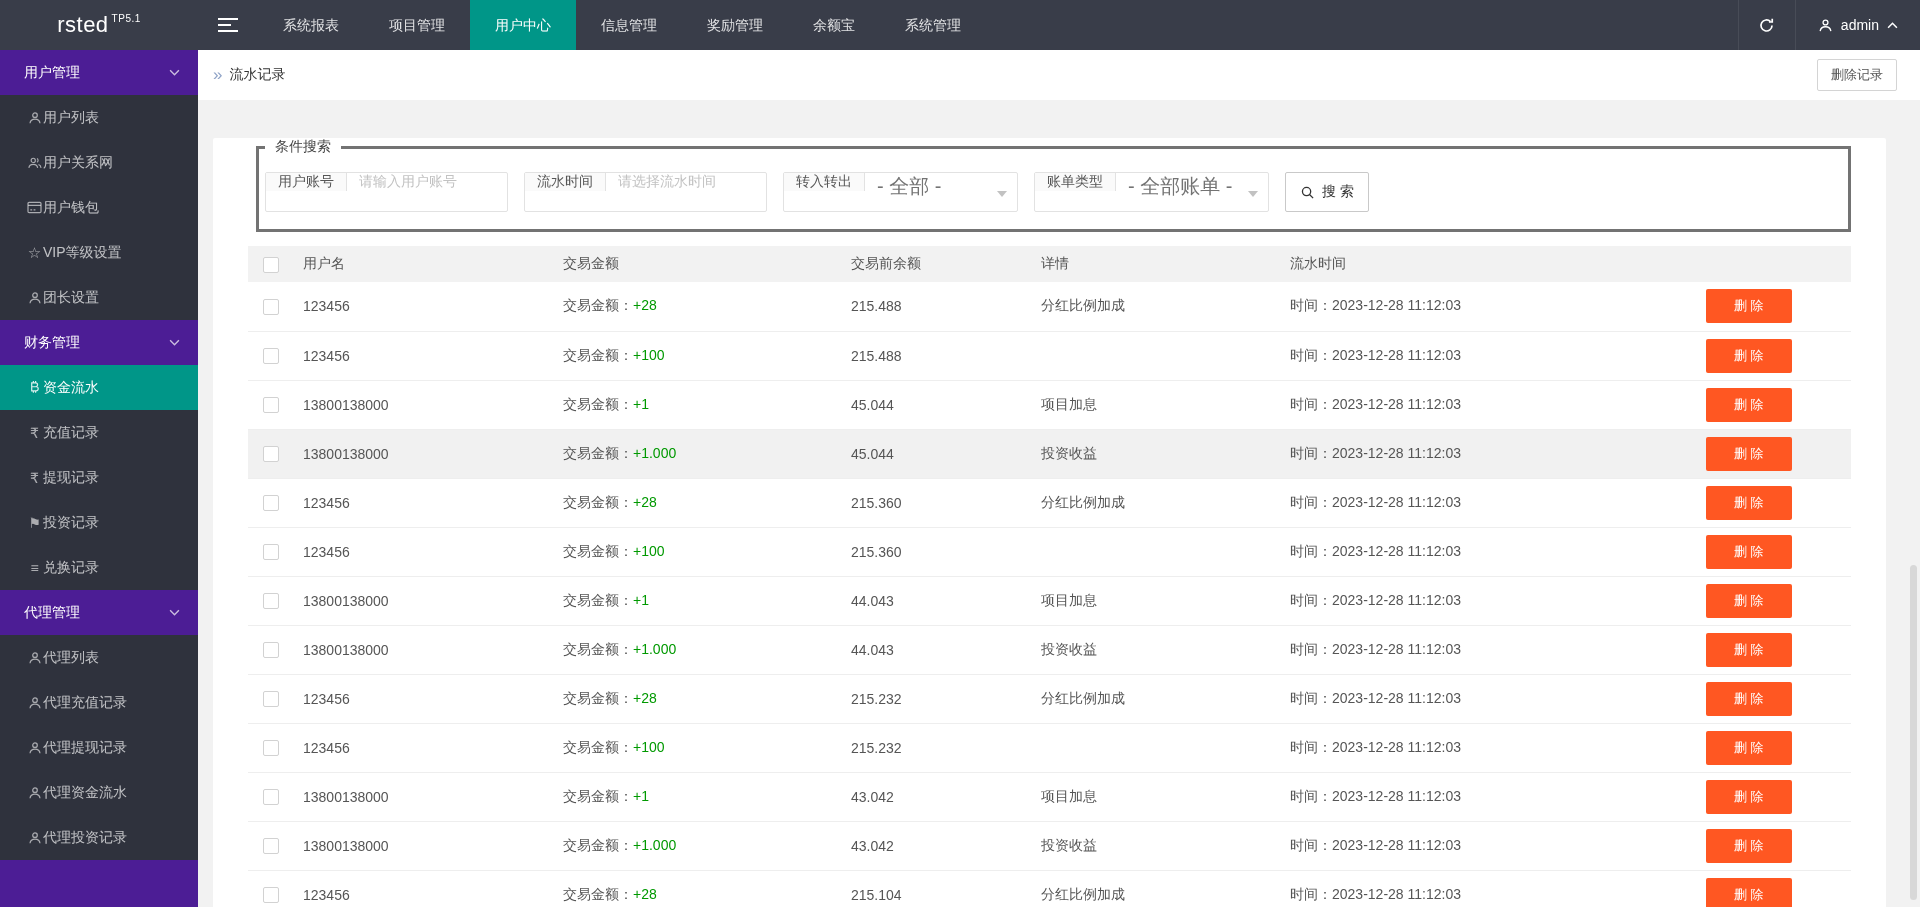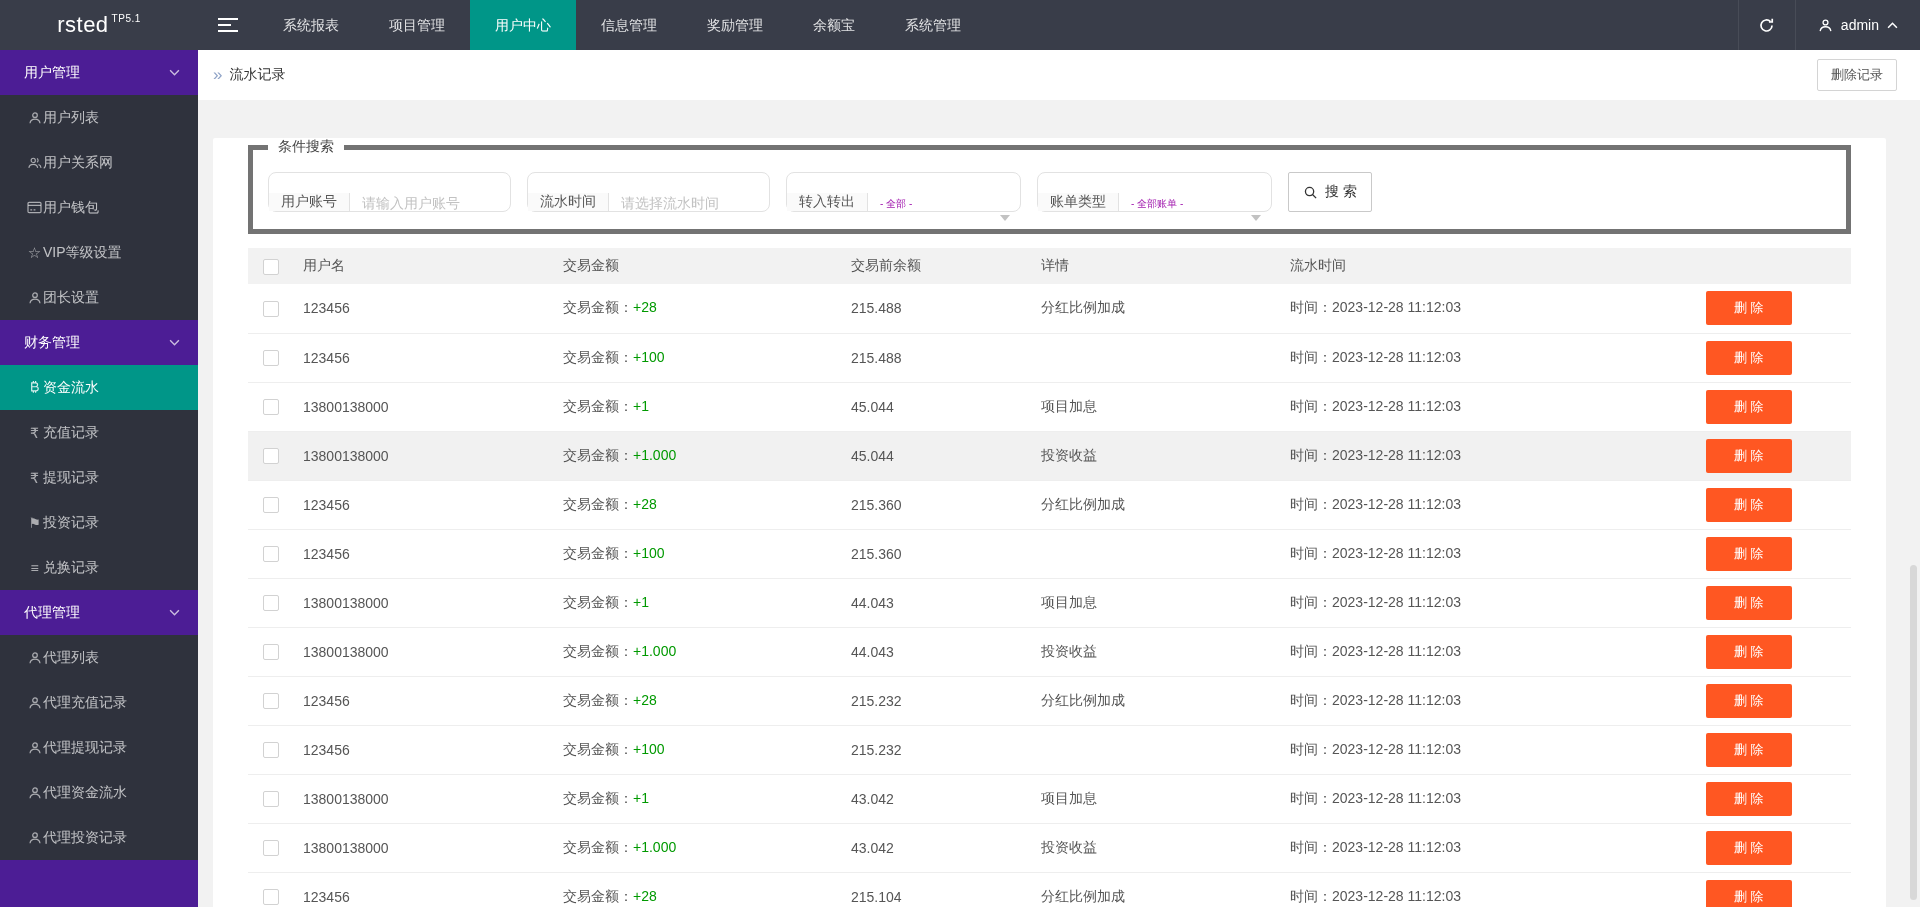--- a/index.html
+++ b/index.html
@@ -46,34 +46,34 @@
   .crumbbar { height:50px; background:#fff; display:flex; align-items:center;
     padding:0 23px 0 15px; }
   .crumb-sep { color:#8FA3C7; font-size:17px; margin-right:7px; }
   .crumb-title { font-size:14px; color:#333; }
   .del-records { margin-left:auto; background:#fff; border:1px solid #d4d4d4;
     border-radius:2px; padding:6px 13px; font-size:13px; color:#555; cursor:pointer; }
 
   .card { margin:12px 34px 0 15px; background:#fff; border-radius:2px;
     height:840px; padding:0 35px; }
 
-  fieldset.search-field { margin-top:38px; border:5px solid #737373;
-    padding:10px 15px 17px; }
+  fieldset.search-field { margin-top:38px; border:3px solid #737373;
+    padding:10px 6px 17px;margin-left:8px; }
   fieldset.search-field legend { font-size:14px; color:#444; padding:0 10px; }
   .search-row { display:flex; align-items:center; gap:16px; margin-top:6px; }
-  .sgroup { display:flex; align-items:flex-end; border:1px solid #e2e2e2;
-    border-radius:8px; height:40px; background:#fff; }
+  .sgroup { display:flex; align-items:flex-start; border:1px solid #e2e2e2;
+    border-radius:2px; height:40px; background:#fff; }
   .slabel { background:#FAFAFA; border-right:1px solid #e2e2e2; padding:0 12px;
     display:flex; align-items:center; font-size:14px; color:#565656; white-space:nowrap; }
   .sgroup input { border:none; outline:none; padding:0 12px; font-size:14px;
     width:160px; color:#666; background:transparent;
     font-family:"Liberation Sans","DejaVu Sans",sans-serif; }
   .sgroup input::placeholder { color:#C2C2C2; }
   .sselect { position:relative; width:152px; display:flex; align-items:center;
-    padding:0 26px 0 12px; font-size:10px; color:#a21caf; cursor:pointer; }
+    padding:0 26px 0 12px; font-size:20px; color:#737373; cursor:pointer; }
   .sselect .caret { position:absolute; right:10px; top:18px; width:0; height:0;
     border-left:5px solid transparent; border-right:5px solid transparent;
     border-top:6px solid #C2C2C2; }
   .search-btn { height:40px; padding:0 14px; background:#fff; border:1px solid #c9c9c9;
     border-radius:2px; display:flex; align-items:center; gap:7px; font-size:14px;
     color:#333; cursor:pointer; font-family:"Liberation Sans","DejaVu Sans",sans-serif; }
 
   
   table.flow { width:1603px; margin-top:14px; border-collapse:collapse; table-layout:fixed; }
   table.flow th { background:#F2F2F2; height:36px; font-weight:400; font-size:14px;

